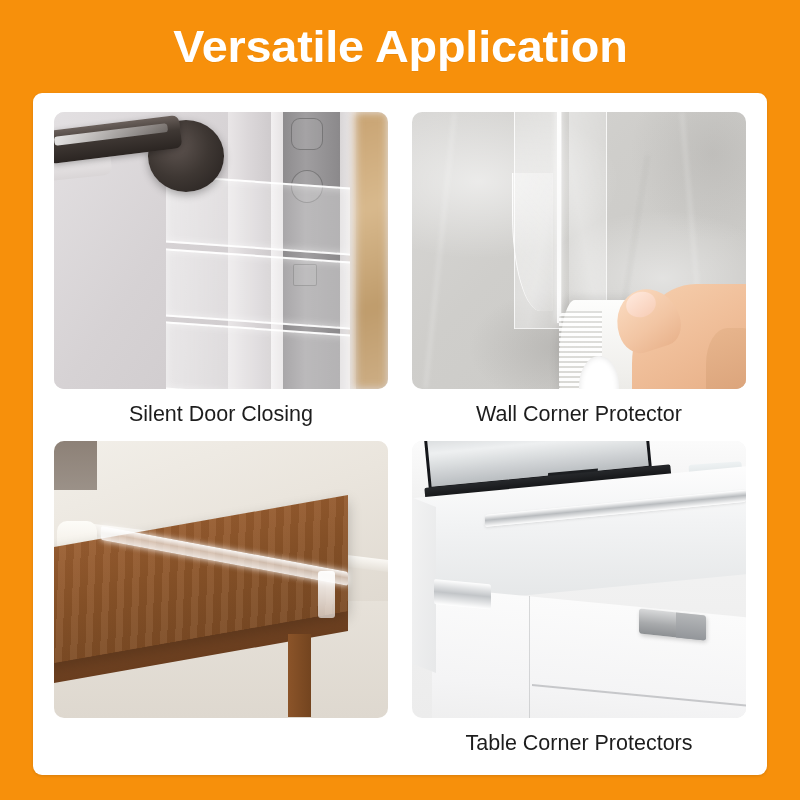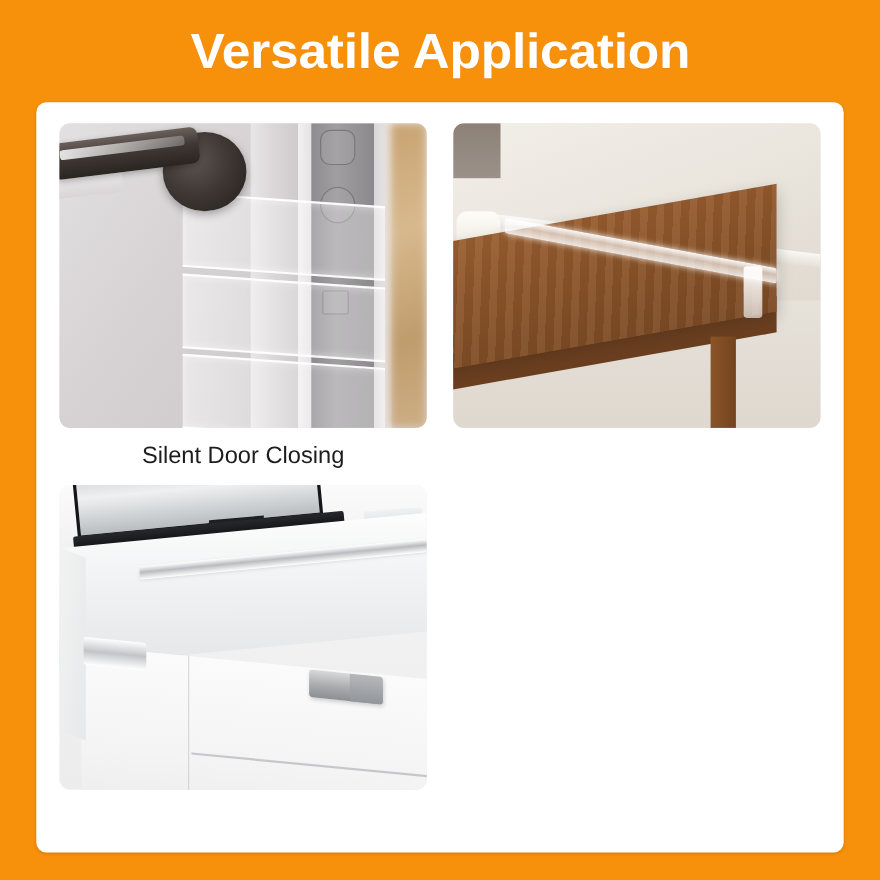--- a/index.html
+++ b/index.html
@@ -452,20 +452,40 @@
           <div class="prot prot-2"></div>
           <div class="prot prot-3"></div>
           <div class="rosette"></div>
           <div class="handle-base"></div>
           <div class="handle"></div>
           <div class="handle-hi"></div>
         </div>
         <div class="caption">Silent Door Closing</div>
       </div>
 
+      <div class="cell">
+        <div class="photo p2">
+          <div class="marble-a"></div>
+          <div class="marble-v mv1"></div>
+          <div class="marble-v mv2"></div>
+          <div class="marble-v mv3"></div>
+          <div class="tape-left"></div>
+          <div class="tape-right"></div>
+          <div class="tape-peel"></div>
+          <div class="corner-line"></div>
+          <div class="roll"></div>
+          <div class="roll-rings"></div>
+          <div class="roll-hole"></div>
+          <div class="hand"></div>
+          <div class="thumb"></div>
+          <div class="finger"></div>
+          <div class="nail"></div>
+        </div>
+        <div class="caption">Wall Corner Protector</div>
+      </div>
 
       <div class="cell">
         <div class="photo p3">
           <div class="wall"></div>
           <div class="wall-dark"></div>
           <div class="floor"></div>
           <div class="baseboard"></div>
           <div class="speaker-top"></div>
           <div class="speaker-body"></div>
           <div class="speaker-grille"></div>
@@ -491,17 +511,18 @@
           <div class="cab-top"></div>
           <div class="cab-front"></div>
           <div class="cab-side"></div>
           <div class="edge-strip"></div>
           <div class="edge-corner"></div>
           <div class="panel-line"></div>
           <div class="drawer-line"></div>
           <div class="handle"></div>
           <div class="handle-dark"></div>
         </div>
+        <div class="caption">Table Corner Protectors</div>
       </div>
 
     </div>
   </div>
 </div>
 
 </body></html>

